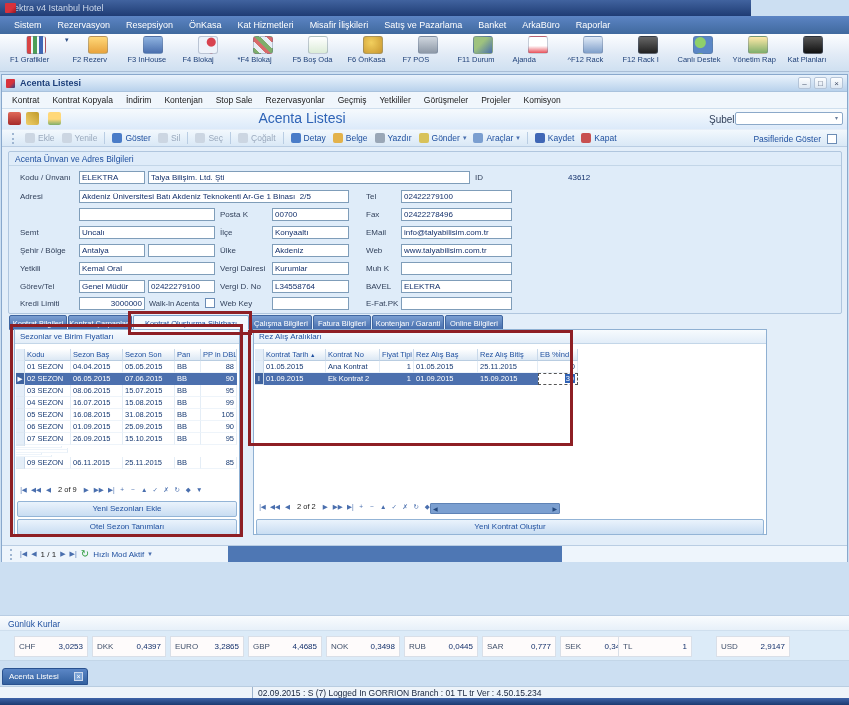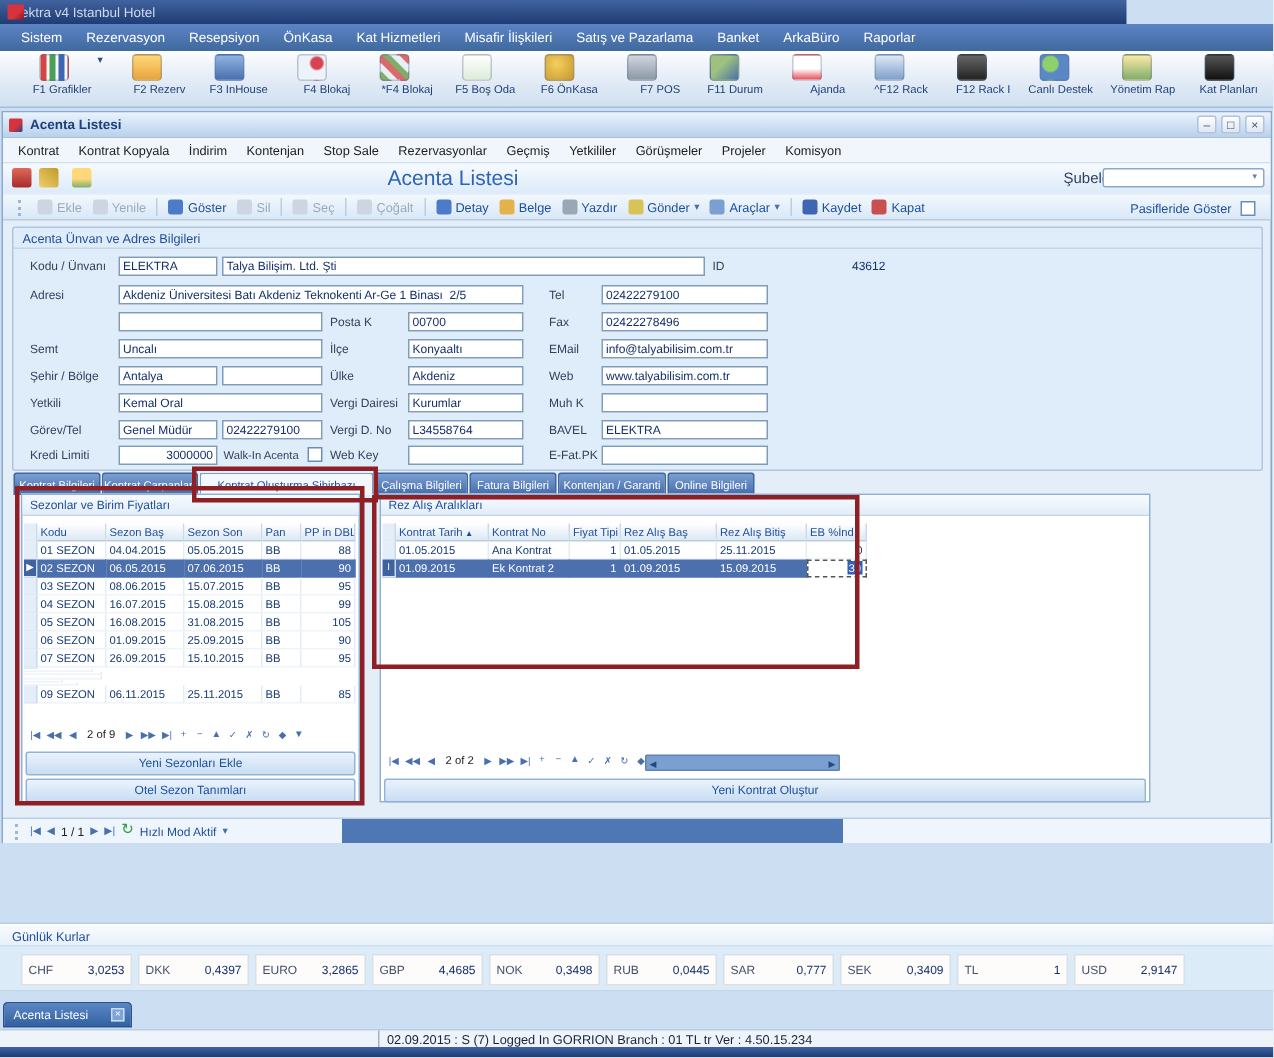--- a/index.html
+++ b/index.html
@@ -3,21 +3,21 @@
 <meta charset="utf-8">
 <style>
   *{margin:0;padding:0;box-sizing:border-box;font-family:"Liberation Sans",sans-serif}
   #screen{position:relative;width:849px;height:705px;background:#ccdff2;overflow:hidden;font-size:9px;color:#15306b}
   
   .titlebar{position:absolute;left:0;top:0;width:751px;height:16px;background:linear-gradient(#41639f,#1f3c74);color:#cdd9ec;font-size:9px;line-height:16px;padding-left:6px}
   .appicon{position:absolute;left:5px;top:3px;width:11px;height:10px;background:linear-gradient(135deg,#d8323c 60%,#8e1620);border-radius:1px}
   .menubar{position:absolute;left:0;top:16px;width:849px;height:18px;background:linear-gradient(#5c84c4,#40699e);display:flex;align-items:center;gap:16px;padding-left:14px}
   .menu-item{color:#fff;font-size:9px;white-space:nowrap;cursor:default}
   .toolbar{position:absolute;left:0;top:34px;width:849px;height:38px;background:linear-gradient(#fcfdff,#e2ebf6 55%,#cfe0f1);border-bottom:1px solid #a9bed6;display:flex;align-items:flex-start;padding:2px 0 0 10px;gap:4px}
-  .tb-item{width:51px;text-align:right}
+  .tb-item{width:51px;text-align:left}
   .ticon{width:20px;height:18px;border-radius:3px;margin:0 auto;border:1px solid rgba(90,110,140,.35)}
   .tb-label{font-size:7.5px;color:#1f4078;margin-top:1px;white-space:nowrap}
   .i-chart{background:linear-gradient(180deg,#fff 15%,#eef2f8),linear-gradient(135deg,#e05050,#4668b8)}
   .i-chart{background:repeating-linear-gradient(90deg,#d84444 0 4px,#f4f7fb 4px 6px,#4e9e57 6px 10px,#f4f7fb 10px 12px,#3f66b5 12px 16px,#f4f7fb 16px 20px)}
   .i-folder{background:linear-gradient(#ffd879,#e8a33d)}
   .i-people{background:linear-gradient(#8fb3e0,#4a6fae)}
   .i-calendar-search{background:radial-gradient(circle at 68% 32%,#d8434f 0 4px,#eef3fa 5px)}
   .i-plan-grid{background:repeating-linear-gradient(45deg,#7fae6b 0 4px,#e8eef6 4px 8px,#d86a6a 8px 12px)}
   .i-checklist{background:linear-gradient(#ffffff,#dcecd8)}
   .i-coins{background:radial-gradient(circle at 40% 35%,#f2cf5e,#c9972f)}
@@ -567,21 +567,21 @@
         <span class="kval">0,0445</span>
       </div>
       <div class="kur" style="left: 482px;">
         <span class="kcode">SAR</span>
         <span class="kval">0,777</span>
       </div>
       <div class="kur" style="left: 560px;">
         <span class="kcode">SEK</span>
         <span class="kval">0,3409</span>
       </div>
-      <div class="kur" style="left: 638px;">
+      <div class="kur" style="left: 618px;">
         <span class="kcode">TL</span>
         <span class="kval">1</span>
       </div>
       <div class="kur" style="left: 716px;">
         <span class="kcode">USD</span>
         <span class="kval">2,9147</span>
       </div>
     </div>
 
   <div class="task-tab">

